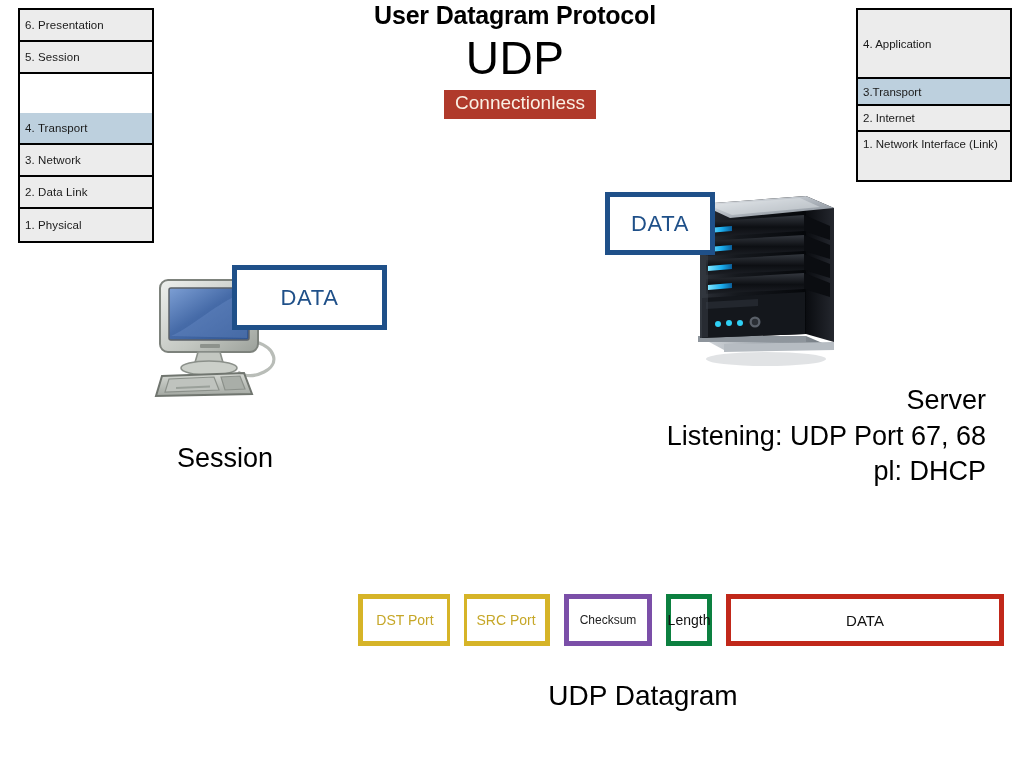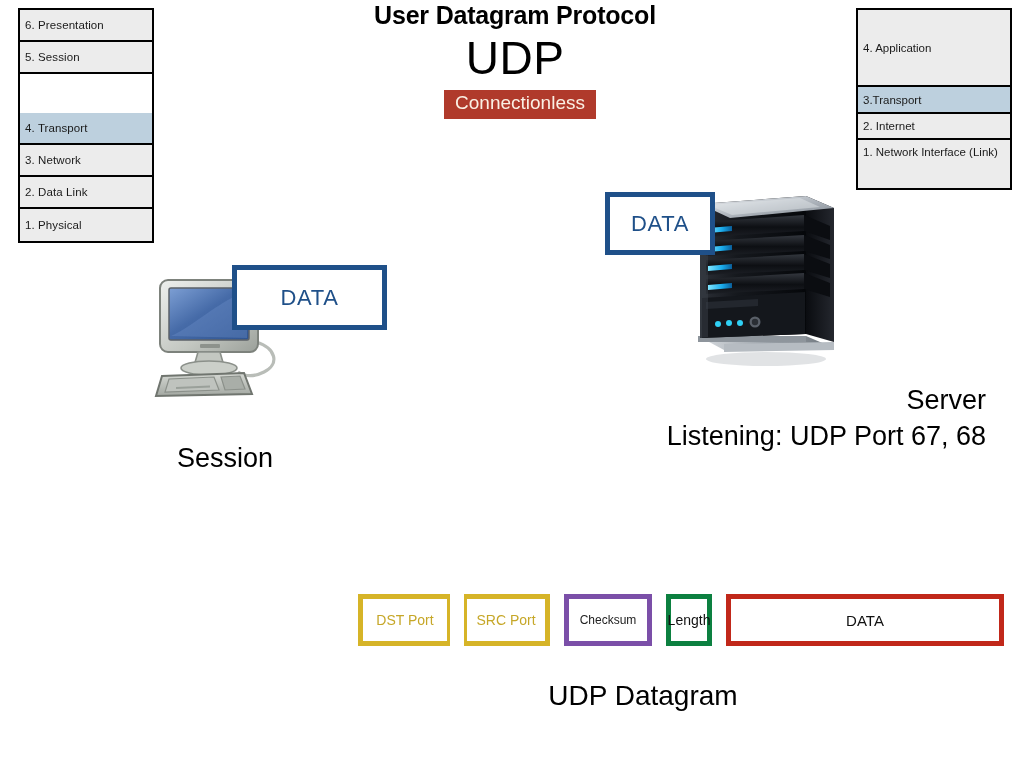--- a/index.html
+++ b/index.html
@@ -54,21 +54,21 @@
     border-bottom: 2px solid #000000;
     display: flex;
     align-items: center;
     padding-left: 5px;
     box-sizing: border-box;
     font-size: 11.5px;
     color: #1a1a1a;
   }
   .tcp-row:last-child { border-bottom: none; }
   .tcp-row.highlight { background: #BDD0DE; }
-  .tcp-row.r-app  { height: 77px; }
+  .tcp-row.r-app  { height: 69px; }
   .tcp-row.r-tr   { height: 27px; }
   .tcp-row.r-int  { height: 26px; }
   .tcp-row.r-ni   { height: 48px; align-items: flex-start; padding-top: 5px; line-height: 1.25; }
 
   
   #title-block {
     position: absolute;
     left: 280px;
     top: 2px;
     width: 470px;
@@ -361,20 +361,21 @@
 </div>
 <div class="data-box" id="data-box-client">
   <span>DATA</span>
 </div>
 
 <div id="client-label">Session</div>
 
 <div id="server-text-block">
   <div>Server</div>
   <div>Listening: UDP Port 67, 68</div>
+  <div>pl: DHCP</div>
 </div>
 
 <div id="datagram-strip">
   <div class="seg seg-dst">
       <span>DST Port</span>
     </div>
   <div class="seg seg-src">
       <span>SRC Port</span>
     </div>
   <div class="seg seg-cksum">

